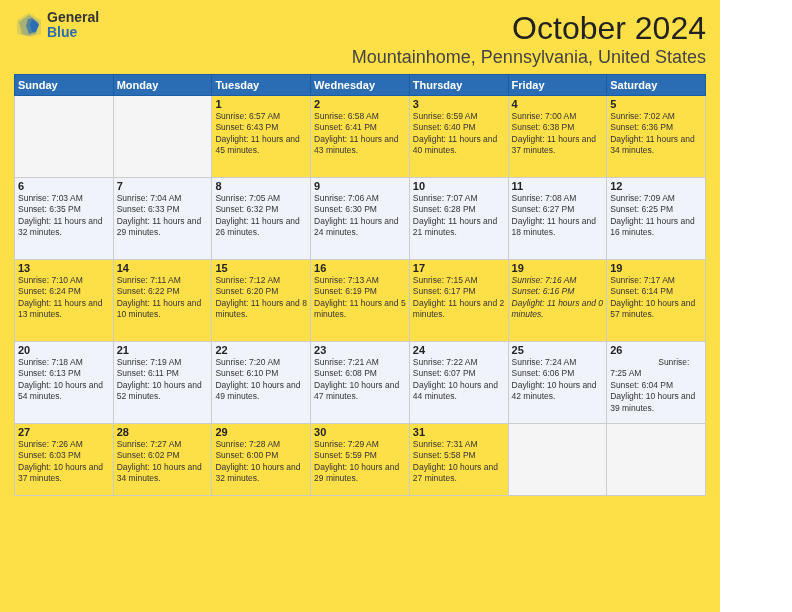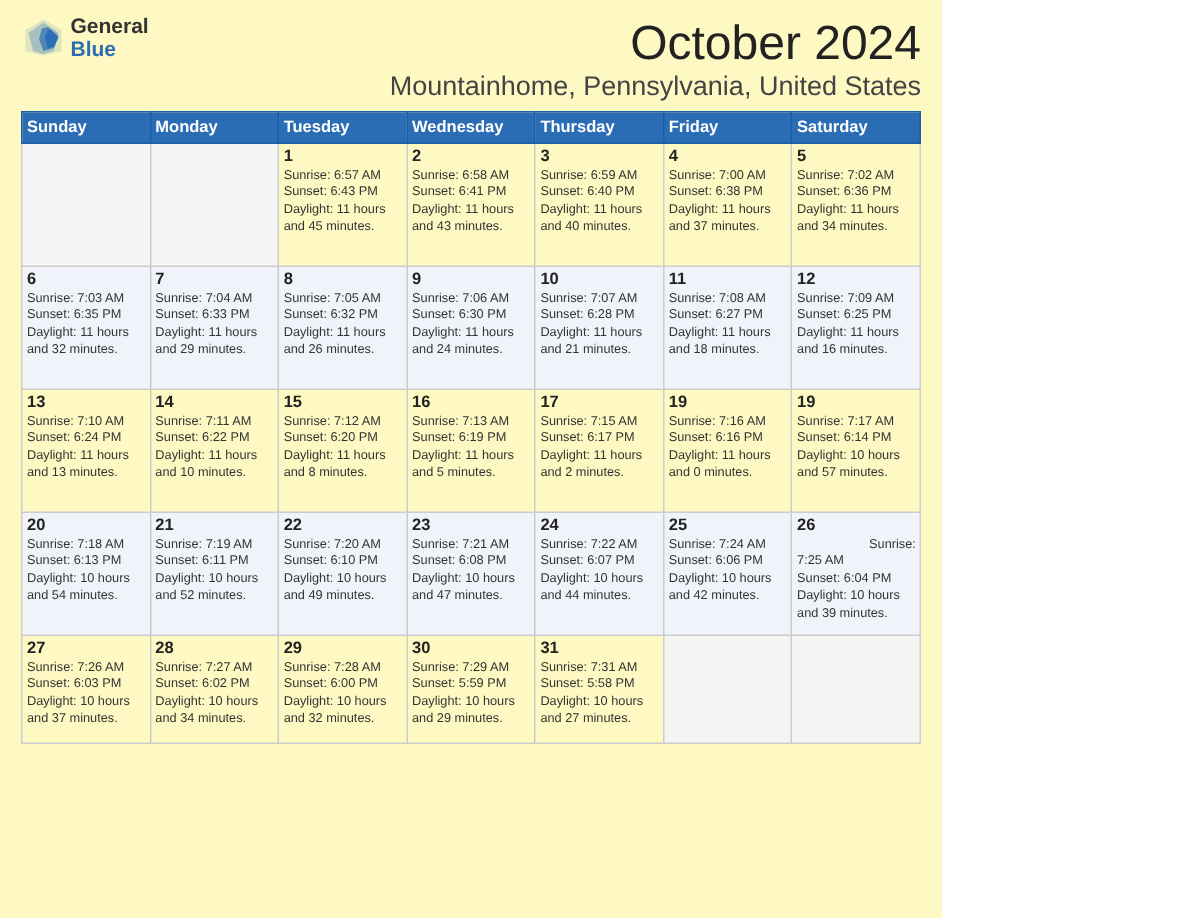--- a/index.html
+++ b/index.html
@@ -4,23 +4,23 @@
   <style>
     * { margin: 0; padding: 0; box-sizing: border-box; }
     body {
       font-family: Arial, sans-serif;
       background: #fff;
       width: 792px;
       height: 612px;
       overflow: hidden;
     }
     .page {
-      width: 628px;
+      width: 720px;
       height: 612px;
-      background: #fef9c3;
+      background: #fde047;
       padding: 10px 14px 8px 14px;
     }
     .header {
       display: flex;
       justify-content: space-between;
       align-items: flex-start;
       margin-bottom: 6px;
     }
     .logo {
       display: flex;
@@ -191,21 +191,21 @@
 Daylight: 11 hours and 10 minutes.</span></td>
           <td><span class="day-number">15</span><span class="cell-text" style="white-space: pre-line;">Sunrise: 7:12 AM
 Sunset: 6:20 PM
 Daylight: 11 hours and 8 minutes.</span></td>
           <td><span class="day-number">16</span><span class="cell-text" style="white-space: pre-line;">Sunrise: 7:13 AM
 Sunset: 6:19 PM
 Daylight: 11 hours and 5 minutes.</span></td>
           <td><span class="day-number">17</span><span class="cell-text" style="white-space: pre-line;">Sunrise: 7:15 AM
 Sunset: 6:17 PM
 Daylight: 11 hours and 2 minutes.</span></td>
-          <td><span class="day-number">19</span><span class="cell-text" style="white-space: pre-line;">Sunrise: 7:16 AM
+          <td><span class="day-number">19</span><span class="cell-text" style="white-space: pre-line; font-style: italic;">Sunrise: 7:16 AM
 Sunset: 6:16 PM
 Daylight: 11 hours and 0 minutes.</span></td>
           <td><span class="day-number">19</span><span class="cell-text" style="white-space: pre-line;">Sunrise: 7:17 AM
 Sunset: 6:14 PM
 Daylight: 10 hours and 57 minutes.</span></td>
         </tr>
         <tr class="alt-row">
           <td><span class="day-number">20</span><span class="cell-text" style="white-space: pre-line;">Sunrise: 7:18 AM
 Sunset: 6:13 PM
 Daylight: 10 hours and 54 minutes.</span></td>

